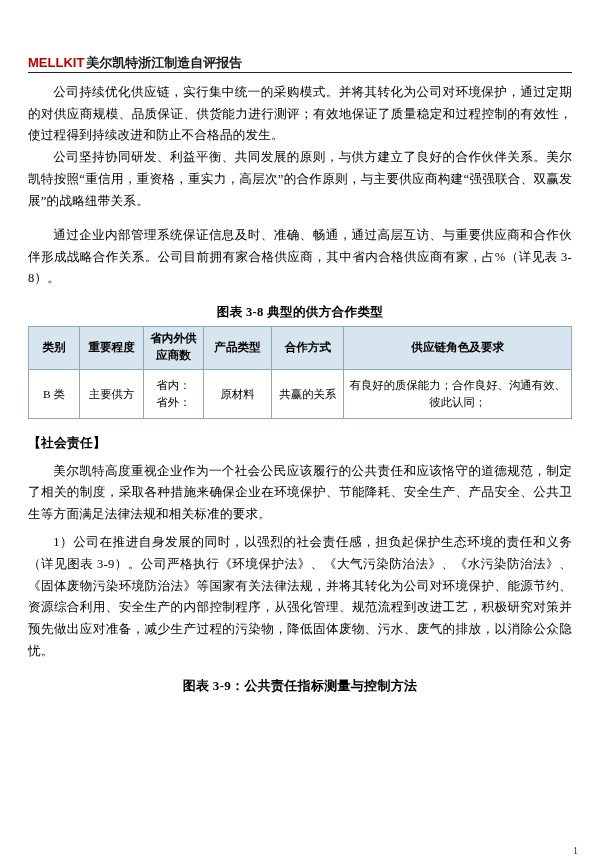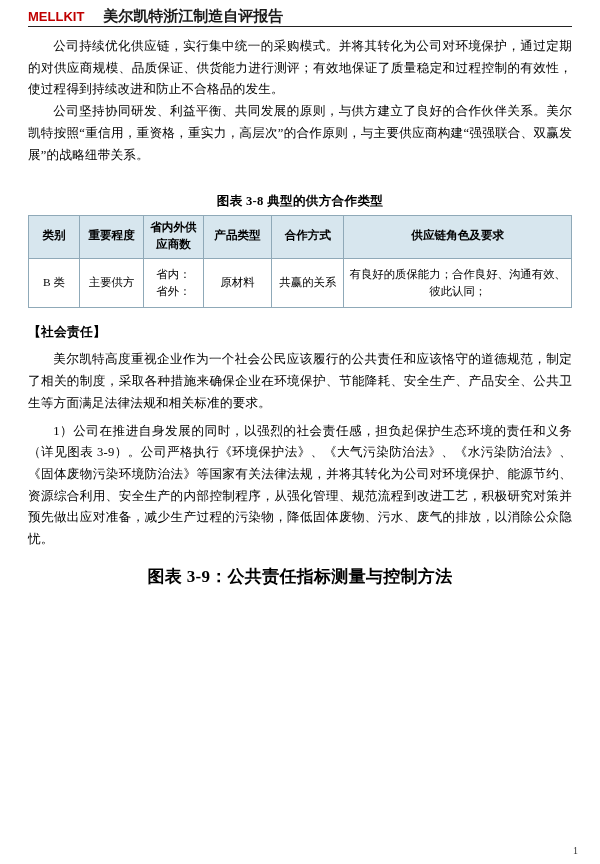--- a/index.html
+++ b/index.html
@@ -19,39 +19,40 @@
     width: 600px;
     height: 864px;
     position: relative;
     box-sizing: border-box;
     padding: 0 28px;
   }
   
   .doc-header {
     display: flex;
     align-items: flex-end;
-    gap: 19px;
+    gap: 2px;
     padding-top: 8px;
     padding-bottom: 3px;
     border-bottom: 1.2px solid #222;
   }
   .brand {
     font-family: "Liberation Sans", sans-serif;
     font-weight: bold;
     font-size: 13px;
     color: #c00000;
     letter-spacing: 0px;
     line-height: 1;
   }
   .header-title {
     font-family: "Liberation Sans", sans-serif;
-    font-size: 15px;
+    font-size: 13px;
     font-weight: bold;
     color: #1a1a1a;
     line-height: 1;
+    margin-top: 48px;
   }
   
   .content {
     padding-top: 9px;
   }
   p.body {
     margin: 0 0 0.5px 0;
     font-size: 12.6px;
     line-height: 1.72;
     text-align: justify;
@@ -71,21 +72,21 @@
   .fig-title {
     text-align: center;
     font-weight: bold;
     font-size: 12.6px;
     margin: 0 0 5px 0;
     letter-spacing: 0.3px;
   }
   .fig-title-2 {
     text-align: center;
     font-weight: bold;
-    font-size: 17px;
+    font-size: 13px;
     margin: 0;
     letter-spacing: 0.3px;
   }
   
   table.supplier {
     border-collapse: collapse;
     width: 100%;
     table-layout: fixed;
     font-size: 11.4px;
     border-radius: 19px;
@@ -146,20 +147,21 @@
     <span class="brand">MELLKIT</span>
     <span class="header-title">美尔凯特浙江制造自评报告</span>
   </div>
 
   <div class="content">
 
     <p class="body">公司持续优化供应链，实行集中统一的采购模式。并将其转化为公司对环境保护，通过定期的对供应商规模、品质保证、供货能力进行测评；有效地保证了质量稳定和过程控制的有效性，使过程得到持续改进和防止不合格品的发生。</p>
     <p class="body">公司坚持协同研发、利益平衡、共同发展的原则，与供方建立了良好的合作伙伴关系。美尔凯特按照“重信用，重资格，重实力，高层次”的合作原则，与主要供应商构建“强强联合、双赢发展”的战略纽带关系。</p>
     <div class="spacer-6"></div>
     <div class="spacer-6"></div>
+    <p class="body">通过企业内部管理系统保证信息及时、准确、畅通，通过高层互访、与重要供应商和合作伙伴形成战略合作关系。公司目前拥有家合格供应商，其中省内合格供应商有家，占%（详见表 3-8）。</p>
 
     <div class="spacer-14"></div>
 
     <div class="fig-title">图表 3-8 典型的供方合作类型</div>
 
     <table class="supplier">
       <colgroup>
         <col class="c1">
           <col class="c2">
           <col class="c3">

